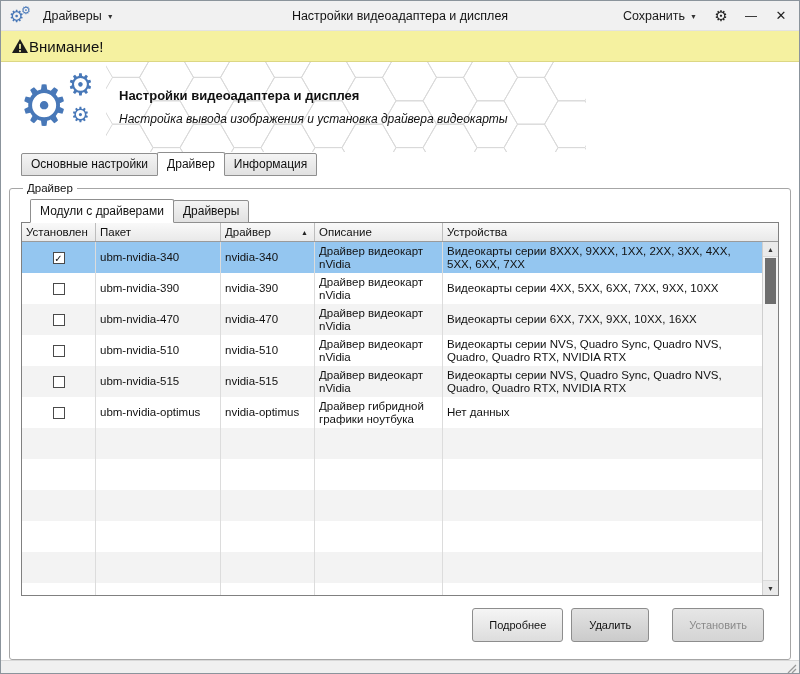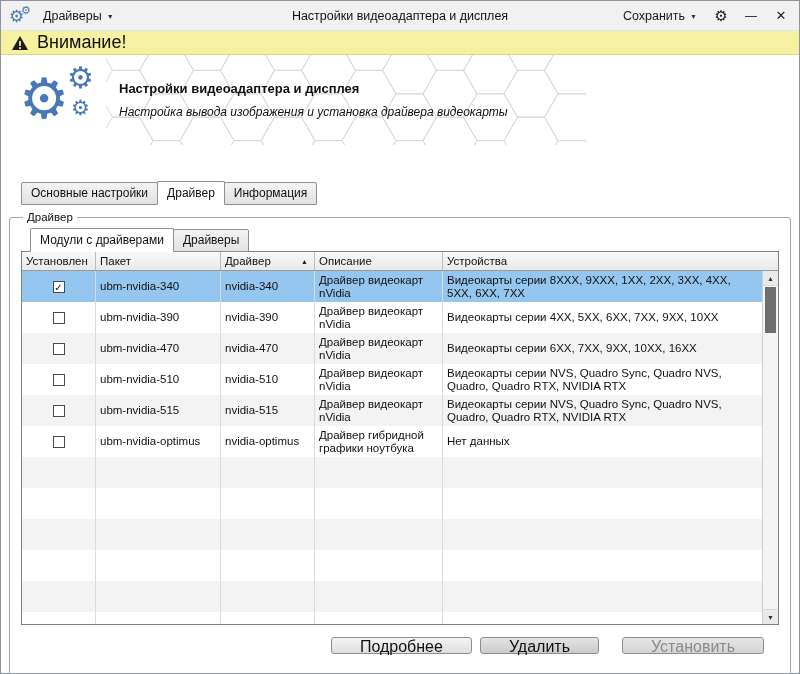--- a/index.html
+++ b/index.html
@@ -16,37 +16,37 @@
   .ag1 { font-size:17px; left:0; top:3px; }
   .ag2 { font-size:11px; left:12px; top:0; }
   .tool-btn { display:flex; align-items:center; gap:5px; font-size:12.5px; color:#1a1a1a; padding:4px 8px; background:transparent; border:none; cursor:default; }
   .dd-arrow { font-size:7px; color:#333; padding-top:2px; }
   .icon-btn { width:28px; height:24px; border:none; background:transparent; font-size:14px; color:#222; display:flex; align-items:center; justify-content:center; }
   .icon-btn.gear { font-size:15px; }
   .icon-btn.close { font-size:13px; }
   .icon-btn.min { font-size:12px; }
 
   
-  .warning { height:24px; flex:0 0 24px; background:#f5f1a0; border-bottom:1px solid #dcd784; display:flex; align-items:center; gap:8px; padding:8px 10px; font-size:18px; color:#111; }
+  .warning { height:24px; flex:0 0 24px; background:#f5f1a0; border-bottom:1px solid #dcd784; display:flex; align-items:center; padding:15px 10px; font-size:15px; color:#111; }
   .warn-svg { width:18px; height:16px; }
 
   
   .header { height:90px; flex:0 0 90px; position:relative; background:#fff; overflow:hidden; }
   #hex-pattern { position:absolute; left:105px; top:0; }
   .logo { position:absolute; left:18px; top:10px; width:100px; height:72px; }
   .lg { position:absolute; color:#4878b8; line-height:1; }
   .lg1 { font-size:56px; left:0; top:6px; }
   .lg2 { font-size:30px; left:48px; top:-2px; }
   .lg3 { font-size:21px; left:52px; top:32px; }
   .header-text { position:absolute; left:118px; top:26px; }
   .header-title { font-size:13px; font-weight:bold; color:#111; margin-bottom:9px; }
   .header-subtitle { font-size:12px; color:#111;font-style:italic; }
 
   
-  .tabs { height:24px; flex:0 0 24px; display:flex; align-items:flex-end; padding-left:20px; background:#fff;margin-top:36px; }
+  .tabs { height:24px; flex:0 0 24px; display:flex; align-items:flex-end; padding-left:20px; background:#fff; }
   .tab { font-size:12px; color:#111; padding:3px 9px 4px; border:1px solid #8f8f8f; border-bottom:1px solid #8f8f8f; background:linear-gradient(#f4f4f4,#e1e1e1); margin-right:-1px; border-radius:2px 2px 0 0; cursor:default; }
   .tab.active { background:#fff; border-bottom:1px solid #fff; position:relative; z-index:2; padding-top:4px; }
 
   
   .content { flex:1; background:#fff; }
   fieldset.groupbox { margin:6px 8px 0; height:478px; border:1px solid #a6a6a6; border-radius:3px; padding:6px 11px 8px; }
   legend { font-size:11.5px; padding:0 4px; margin-left:2px; color:#111; }
 
   .inner-tabs { display:flex; align-items:flex-end; padding-left:9px; position:relative; z-index:2; margin-bottom:-1px; height:23px; }
 
@@ -70,21 +70,21 @@
   
   .vscroll { width:16px; flex:0 0 16px; border-left:1px solid #cfcfcf; background:#f2f2f2; display:flex; flex-direction:column; }
   .sb-btn { height:15px; flex:0 0 15px; display:flex; align-items:center; justify-content:center; font-size:7px; color:#333; background:#eaeaea; }
   .sb-btn.up { border-bottom:1px solid #dadada; }
   .sb-btn.down { border-top:1px solid #dadada; }
   .sb-track { flex:1; position:relative; background:#f4f4f4; }
   .sb-thumb { position:absolute; top:1px; left:2px; right:2px; height:46px; background:#6e6e6e; }
 
   
   .btn-row { display:flex; justify-content:flex-end; gap:8px; margin-top:12px; padding-right:15px; }
-  .btn { height:17px; min-width:78px; padding:0 28px; font-size:16px; font-family:"Liberation Sans",sans-serif; color:#111; border:1px solid #8d8d8d; border-radius:3px; background:linear-gradient(#f5f5f5,#dddddd); }
+  .btn { height:34px; min-width:78px; padding:0 16px; font-size:11px; font-family:"Liberation Sans",sans-serif; color:#111; border:1px solid #8d8d8d; border-radius:3px; background:linear-gradient(#f5f5f5,#dddddd); }
   .btn.mid { background:linear-gradient(#e3e3e3,#cbcbcb); }
   .btn.disabled { color:#8a8a8a; background:linear-gradient(#e6e6e6,#d4d4d4);margin-left:15px; }
 
   
   .statusbar { height:16px; flex:0 0 16px; background:#f0f0f0; border-top:1px solid #d8d8d8; position:relative; }
   .grip { position:absolute; right:2px; bottom:2px; }
 </style>
 </head>
 <body>
 

